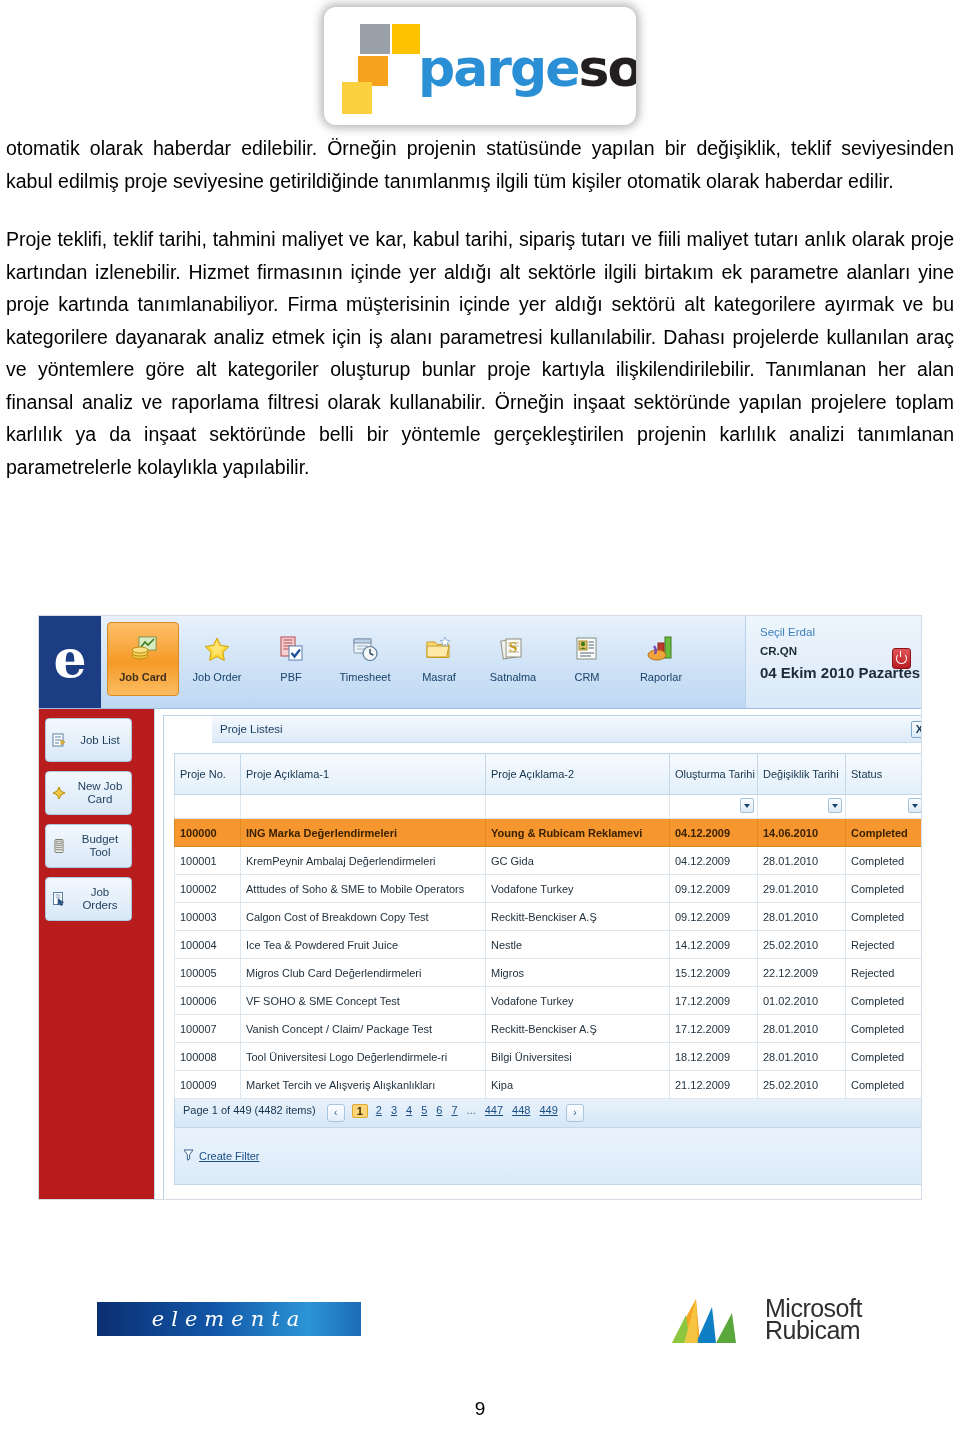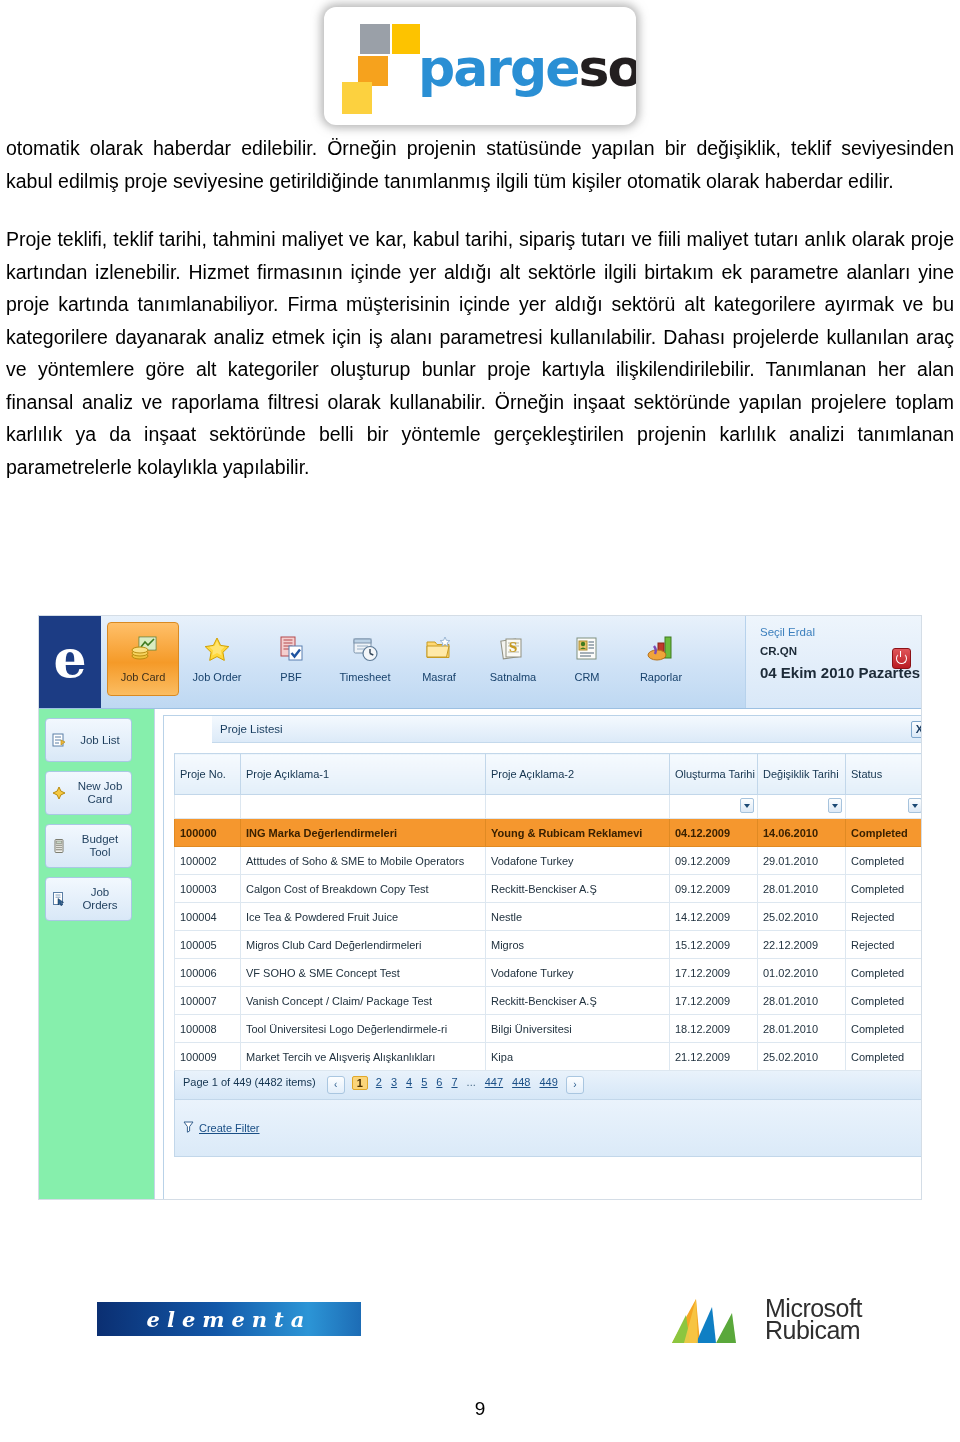--- a/index.html
+++ b/index.html
@@ -96,21 +96,21 @@
     padding-top:6px;box-sizing:border-box;
     border:1px solid transparent;border-radius:4px;
     cursor:pointer;
   }
   .tab.active{
     background:linear-gradient(180deg,#ffc06a 0%,#f59a28 55%,#fbbd62 100%);
     border:1px solid #d98a22;
   }
   .tab .ico{height:40px;display:flex;align-items:center;justify-content:center;}
   .tab .lbl{font-size:11px;color:#17416b;margin-top:2px;white-space:nowrap;}
-  .tab.active .lbl{color:#40301a;font-weight:400;}
+  .tab.active .lbl{color:#40301a;font-weight:700;}
 
   .user-box{
     width:176px;flex:0 0 auto;
     border-left:1px solid #b7d2ec;
     background:linear-gradient(180deg,#eef5fc 0%,#d9e8f8 100%);
     padding:10px 10px 0 14px;box-sizing:border-box;
     position:relative;
   }
   .user-box .uname{color:#3b7fbd;font-size:11.5px;margin-bottom:7px;}
   .user-box .ucode{color:#1d2b38;font-size:11.5px;font-weight:600;margin-bottom:7px;}
@@ -129,21 +129,21 @@
   }
   .power-btn i:after{
     content:"";position:absolute;left:2.6px;top:-3px;width:1.6px;height:6px;background:#fff;
   }
 
   .app-main{display:flex;height:493px;background:#ffffff;}
   .side{
     width:116px;flex:0 0 auto;
     border-right:1px solid #c3d6e8;
     padding:9px 22px 0 6px;box-sizing:border-box;
-    background:#86efac;
+    background:#b91c1c;
   }
   .side-btn{
     height:44px;margin-bottom:9px;
     background:linear-gradient(180deg,#f2f8fe 0%,#d9e8f7 100%);
     border:1px solid #a9c8e4;border-radius:4px;
     display:flex;align-items:center;gap:5px;
     padding:0 4px;box-sizing:border-box;
     cursor:pointer;
   }
   .side-btn .sico{width:18px;flex:0 0 auto;display:flex;align-items:center;justify-content:center;}
@@ -239,21 +239,21 @@
     position:absolute;left:0;top:1285px;width:960px;height:100px;
   }
   .elementa{
     position:absolute;left:97px;top:17px;
     width:264px;height:34px;
     background:linear-gradient(90deg,#0b2f72 0%,#1257a8 45%,#2c95d6 80%,#1d6cb5 100%);
     display:flex;align-items:center;justify-content:center;
   }
   .elementa span{
     color:#ffffff;font-family:"DejaVu Serif", serif;font-style:italic;
-    font-size:21px;letter-spacing:7px;font-weight:700;
+    font-size:21px;letter-spacing:7px;font-weight:400;
   }
   .msdyn{
     position:absolute;left:666px;top:8px;
     display:flex;align-items:center;gap:7px;
   }
   .msdyn .wave{width:92px;height:52px;flex:0 0 auto;}
   .msdyn .mtext{line-height:22px;}
   .msdyn .mtext div{
     font-family:"Liberation Sans", sans-serif;
     font-size:25px;color:#2f2f2f;letter-spacing:-.5px;
@@ -522,20 +522,28 @@
                   </td>
               </tr>
             </thead>
             <tbody>
               <tr class="sel">
                 <td>100000</td>
                 <td>ING Marka Değerlendirmeleri</td>
                 <td>Young &amp; Rubicam Reklamevi</td>
                 <td>04.12.2009</td>
                 <td>14.06.2010</td>
+                <td>Completed</td>
+              </tr>
+              <tr>
+                <td>100001</td>
+                <td>KremPeynir Ambalaj Değerlendirmeleri</td>
+                <td>GC Gida</td>
+                <td>04.12.2009</td>
+                <td>28.01.2010</td>
                 <td>Completed</td>
               </tr>
               <tr>
                 <td>100002</td>
                 <td>Atttudes of Soho &amp; SME to Mobile Operators</td>
                 <td>Vodafone Turkey</td>
                 <td>09.12.2009</td>
                 <td>29.01.2010</td>
                 <td>Completed</td>
               </tr>

